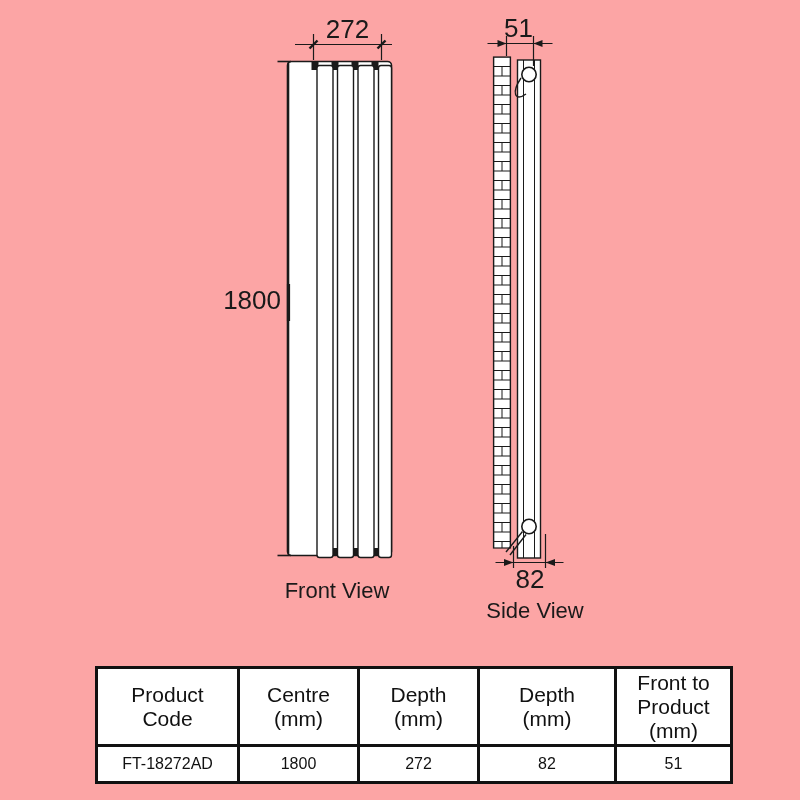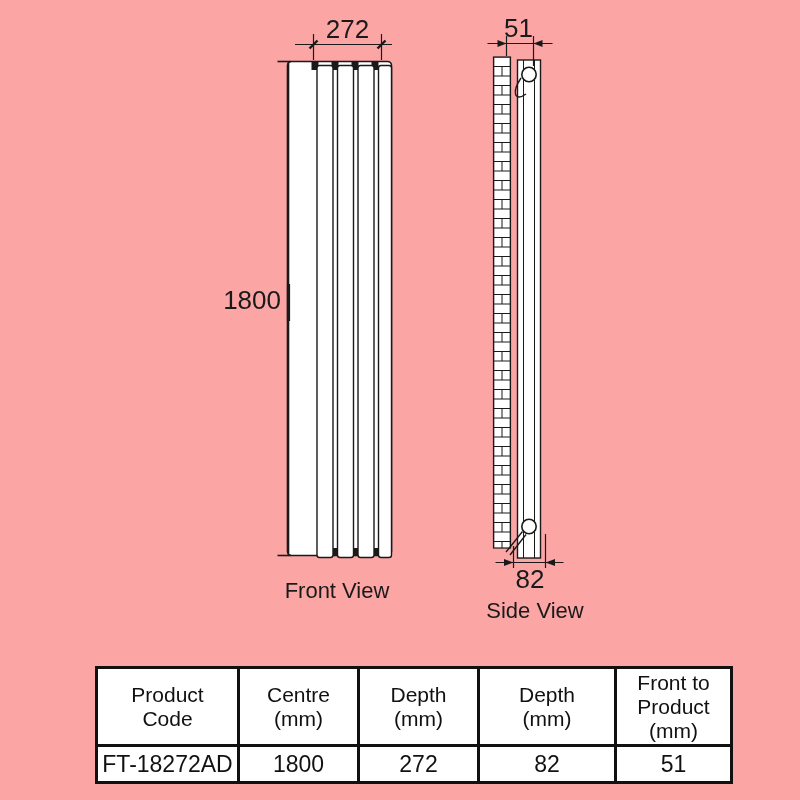--- a/index.html
+++ b/index.html
@@ -6,21 +6,21 @@
   .canvas{position:relative;width:800px;height:800px;background:#fca5a5;overflow:hidden;
           font-family:"Liberation Sans",sans-serif;color:#1a1a1a;}
   .drawing{position:absolute;left:0;top:0;}
   svg text{font-family:"Liberation Sans",sans-serif;fill:#1a1a1a;}
   .dim-text{font-size:26px;}
   .view-label{font-size:22px;}
   .spec-table{position:absolute;left:95px;top:666px;border-collapse:collapse;table-layout:fixed;
               font-family:"Liberation Sans",sans-serif;color:#111;}
   .spec-table td{border:3px solid #111;text-align:center;vertical-align:middle;padding:0;background:#fff;}
   .spec-table td.hdr{height:75px;font-size:21px;line-height:24px;}
-  .spec-table td.val{height:34px;font-size:23px;margin-top:43px;}
+  .spec-table td.val{height:34px;font-size:16px;margin-top:43px;}
 </style>
 </head>
 <body>
 
 <div class="canvas">
 
   <svg class="drawing" width="800" height="660" viewBox="0 0 800 660">
     <defs>
       <pattern id="brick" patternUnits="userSpaceOnUse" x="493.5" y="57" width="17" height="19">
         <rect x="0" y="0" width="17" height="9.5" fill="#ffffff" stroke="#1a1a1a" stroke-width="1"></rect>

